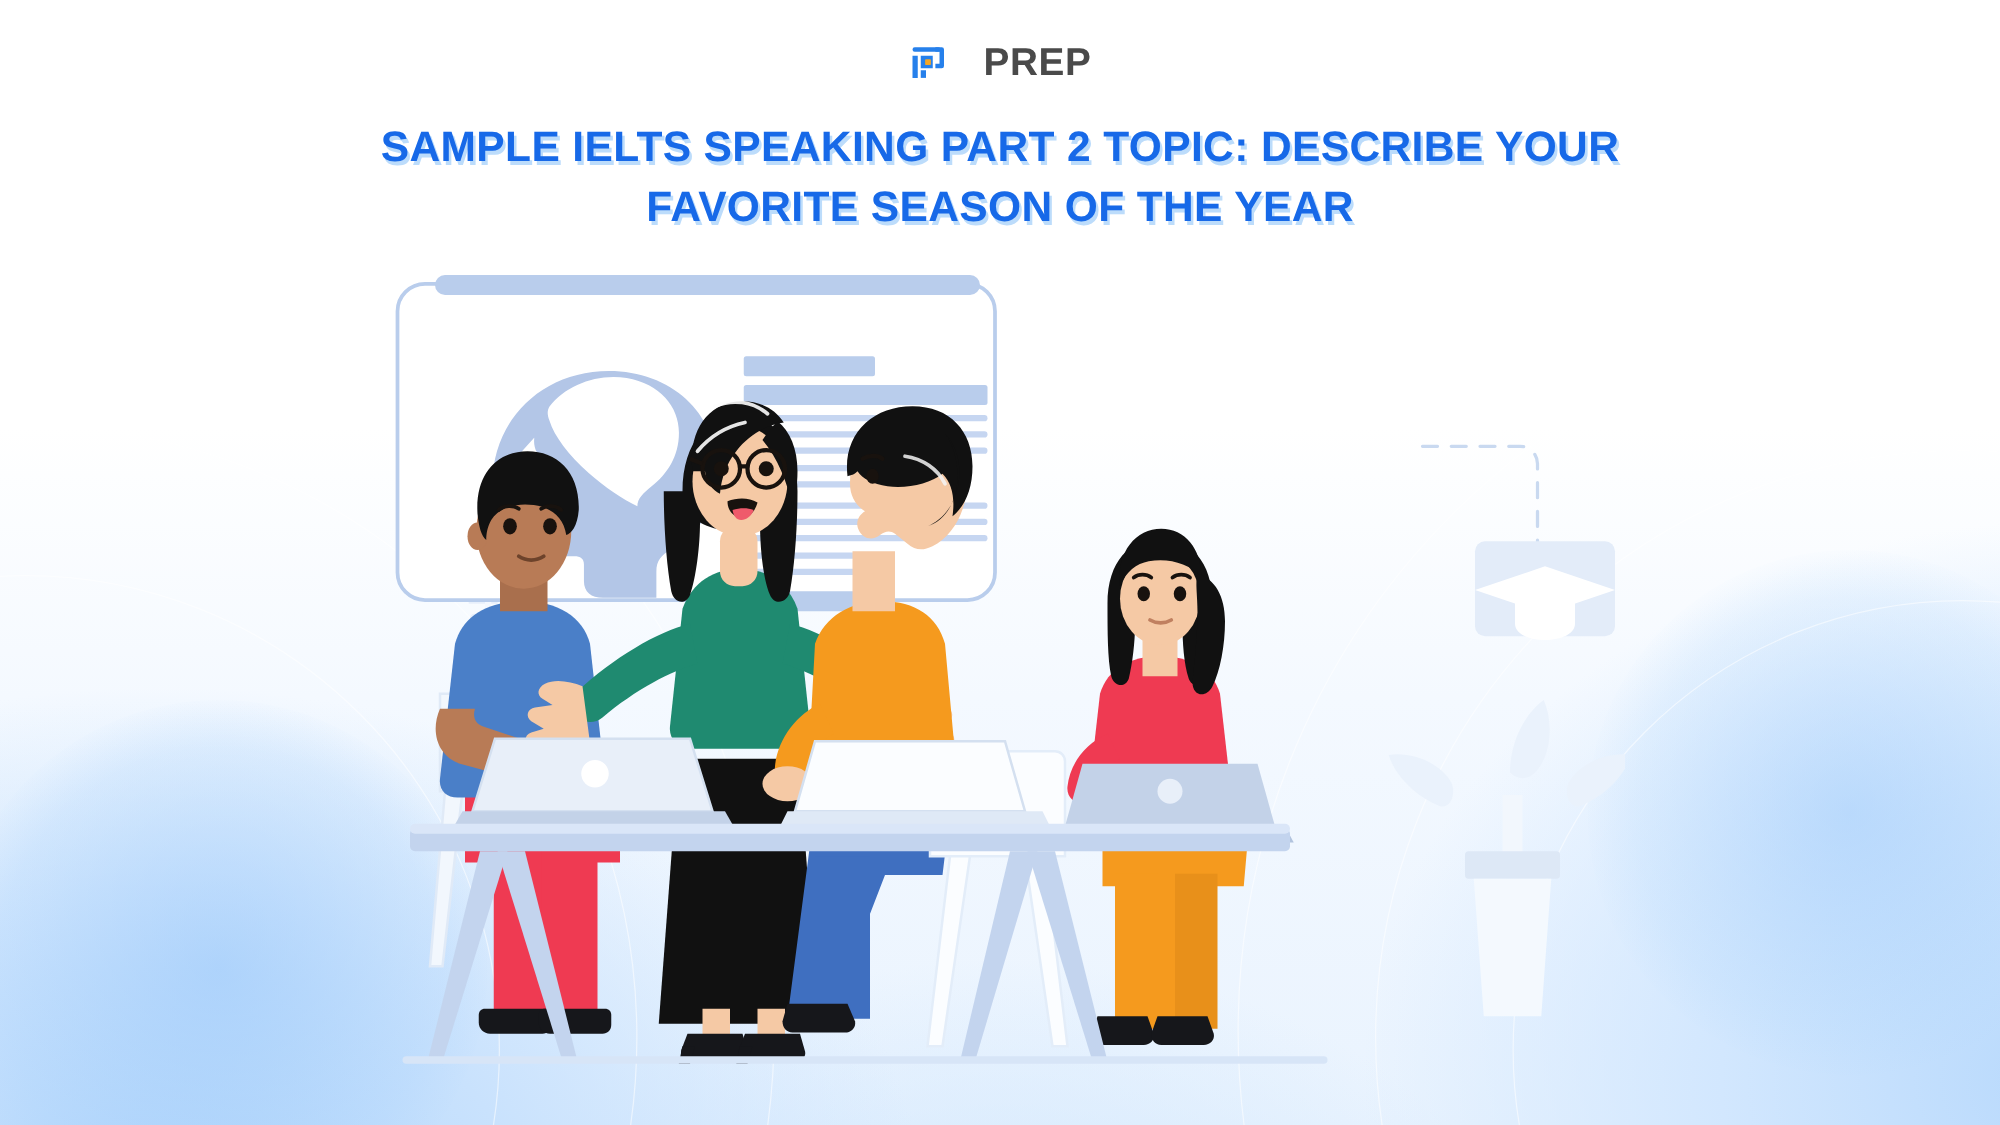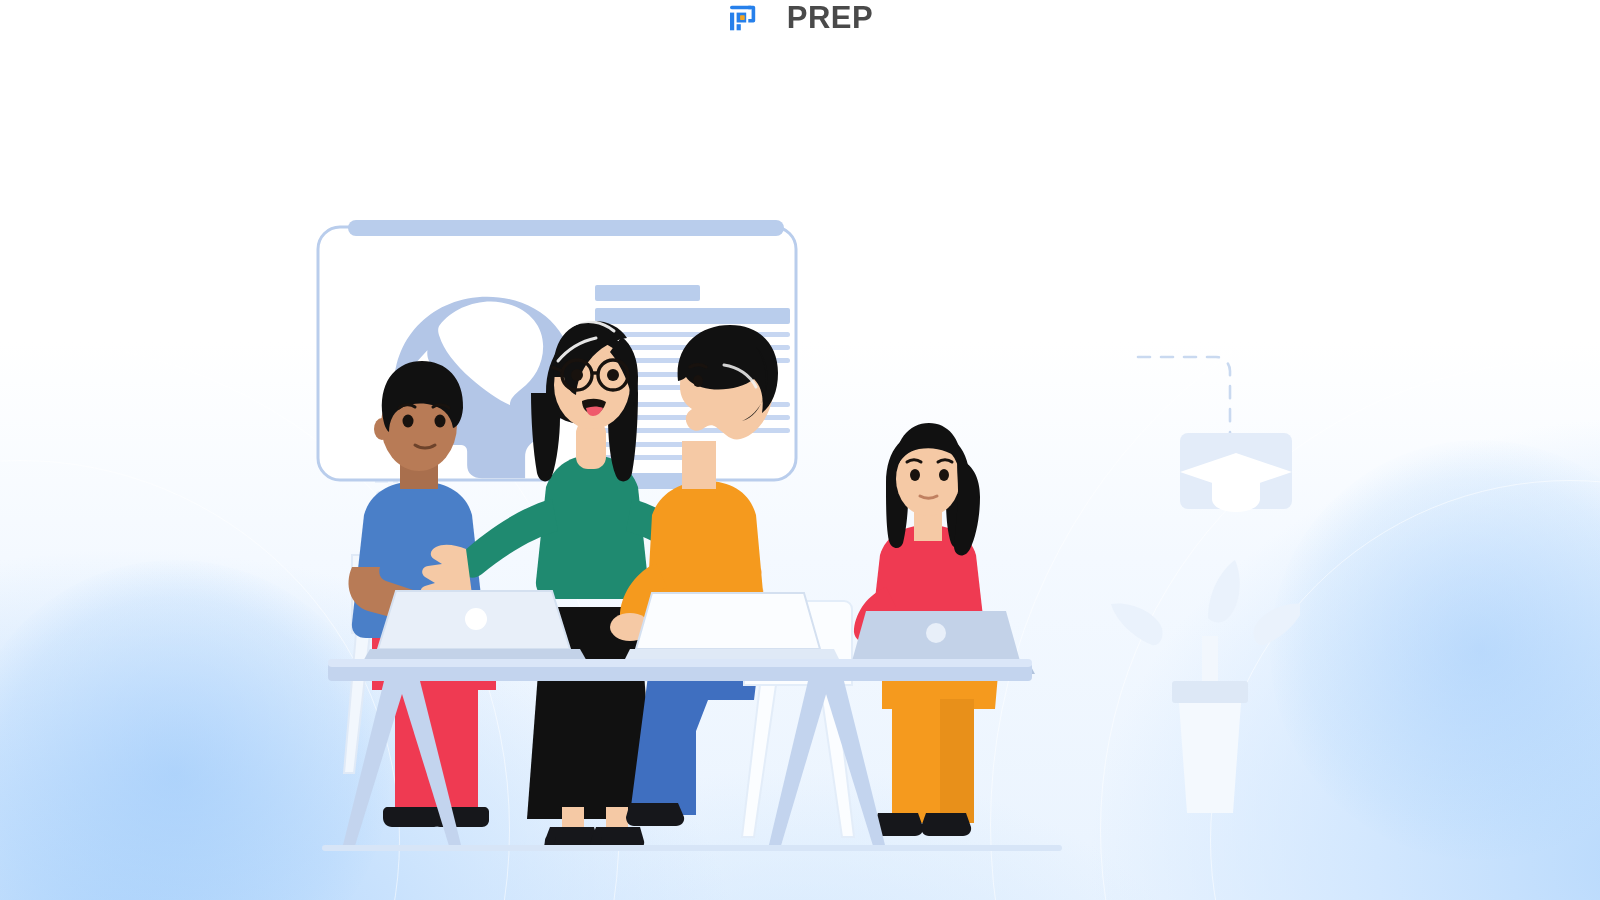--- a/index.html
+++ b/index.html
@@ -43,21 +43,21 @@
   .bg-white-top {
     position:absolute; left:0; right:0; top:0; height:300px;
     background:linear-gradient(180deg,#fff 0%,#fff 55%,rgba(255,255,255,0) 100%);
   }
 
   
   #header { position:absolute; top:0; left:0; right:0; z-index:30; }
 
   #logo-row {
     display:flex; align-items:center; justify-content:center;
-    gap:24px; 
+    gap:24px; padding-top:32px;
   }
   #logo-mark { width:36px; height:36px; position:relative; flex:none; }
   #logo-mark svg { display:block; }
   #logo-text {
     font-size:31px; font-weight:700; letter-spacing:.5px;
     color:#4a4a4a;
   }
 
   #page-title {
     margin:26px auto 0;
@@ -107,20 +107,21 @@
         <path d="M26.4 5.7a1.8 1.8 0 0 1 1.8 1.8v13.2a1.8 1.8 0 0 1-1.8 1.8h-5.1v-3.6h3.3V9.3h-3.3V5.7Z" fill="#2680eb"></path>
         <path d="M3 12.6h4.2v17.7H3z" fill="#2680eb"></path>
         <path d="M9.6 12.6h9.6v9.9h-9.6z" fill="#2680eb"></path>
         <rect x="13.1" y="15.3" width="4.6" height="4.6" rx="0.6" fill="#f5a623"></rect>
         <rect x="9.6" y="24.2" width="4.2" height="6.1" fill="#2680eb"></rect>
       </svg>
     </span>
     <span id="logo-text">PREP</span>
   </div>
 
+  <h1 id="page-title">SAMPLE IELTS SPEAKING PART 2 TOPIC: DESCRIBE YOUR FAVORITE SEASON OF THE YEAR</h1>
 </div>
 
 <div id="illustration">
 <svg viewBox="0 0 1000 640" xmlns="http://www.w3.org/2000/svg">
 
   <g opacity="1">
 
     <path d="M40 115 H118 a14 14 0 0 1 14 14 V212" fill="none" stroke="#c9d9f0" stroke-width="2.6" stroke-dasharray="12 11" stroke-linecap="round"></path>
 
     <path d="M838 142 H916 a14 14 0 0 1 14 14 V240" fill="none" stroke="#c9d9f0" stroke-width="2.6" stroke-dasharray="12 11" stroke-linecap="round"></path>

